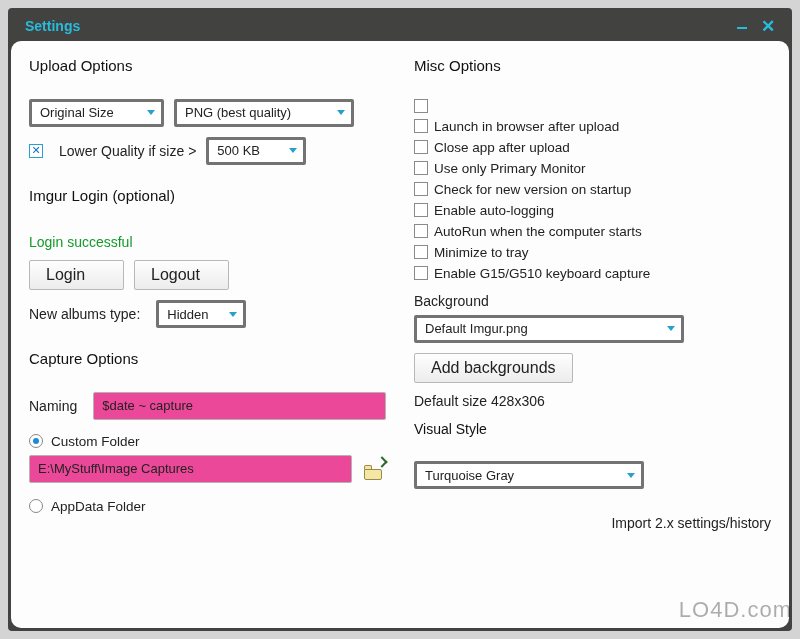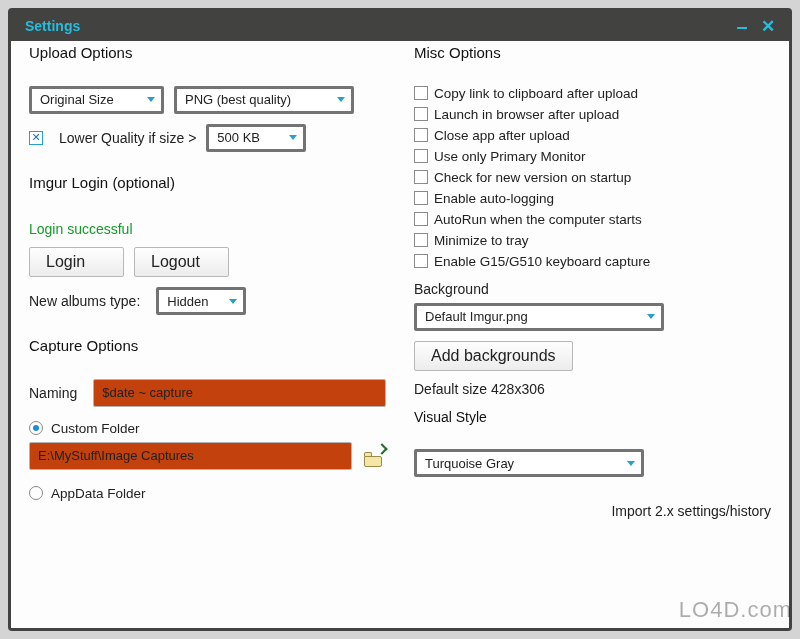--- a/index.html
+++ b/index.html
@@ -41,23 +41,23 @@
     color: #28bcdc;
     font-size: 20px;
     width: 26px;
     text-align: center;
     cursor: pointer;
     font-weight: bold;
   }
   .client {
     background: #fdfdfd;
     height: calc(100% - 30px);
-    border-radius: 0;
-    display: flex;
-    padding: 1px 18px 8px 18px;
+    border-radius: 10px;
+    display: flex;
+    padding: 14px 18px 8px 18px;
     position: relative;
   }
   .col {
     flex: 1;
     display: flex;
     flex-direction: column;
   }
   .col-left { padding-right: 14px; }
   .col-right { padding-left: 14px; }
 
@@ -101,21 +101,21 @@
     height: 30px;
     background: linear-gradient(#fefefe, #ececec);
     border: 1px solid #b8b8b8;
     border-radius: 2px;
     font-size: 16px;
     padding: 0 16px;
     cursor: pointer;
   }
   .textfield {
     height: 28px;
-    background: #c2410c;
+    background: #ec4899;
     border: 1px solid #b3b3b3;
     border-radius: 2px;
     padding: 0 8px;
     font-size: 13px;
     display: flex;
     align-items: center;
   }
 
   .chk {
     width: 14px; height: 14px;
@@ -297,21 +297,20 @@
 
     </div>
 
     <div class="col col-right">
 
       <div class="section-header">Misc Options</div>
       <hr class="section-hr">
 
       <div class="opt-row">
         <span class="chk"></span>
-        <span>Copy link to clipboard after upload</span>
       </div>
       <div class="opt-row">
         <span class="chk"></span>
         <span>Launch in browser after upload</span>
       </div>
       <div class="opt-row">
         <span class="chk"></span>
         <span>Close app after upload</span>
       </div>
       <div class="opt-row">
@@ -334,21 +333,21 @@
         <span class="chk"></span>
         <span>Minimize to tray</span>
       </div>
       <div class="opt-row">
         <span class="chk"></span>
         <span>Enable G15/G510 keyboard capture</span>
       </div>
 
       <div style="font-size:14px; margin-top:6px;">Background</div>
       <div class="row" style="margin-top:6px;">
-        <div class="dropdown" style="width:250px">
+        <div class="dropdown" style="width:270px">
           <span>Default Imgur.png</span>
           <span class="dd-arrow"></span>
         </div>
       </div>
       <div class="row">
         <div class="btn">
           <span>Add backgrounds</span>
         </div>
       </div>
       <div style="font-size:14px;">Default size 428x306</div>

